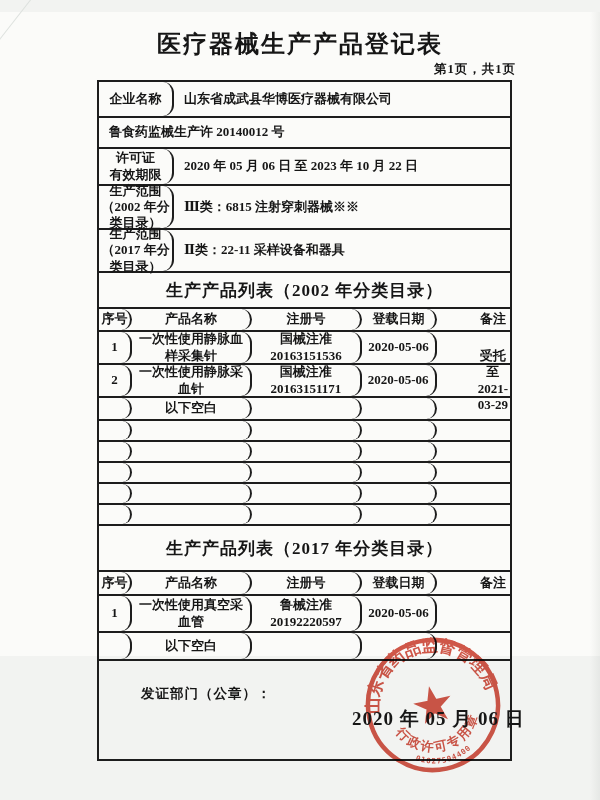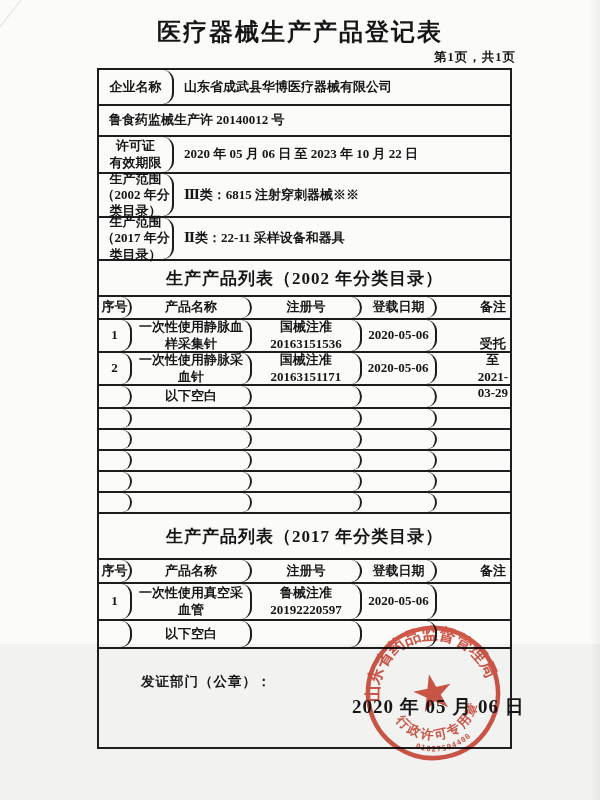--- a/index.html
+++ b/index.html
@@ -6,21 +6,21 @@
   body{
     width:600px;height:800px;
     background:#f2f3f1;
     font-family:"Liberation Serif","DejaVu Serif",serif;
     font-weight:bold;
     color:#161616;
     position:relative;
     overflow:hidden;
   }
   .page{
-    position:absolute;left:0;top:0;width:600px;height:644px;
+    position:absolute;left:0;top:12px;width:600px;height:644px;
     background:#fbfbf9;
   }
   
   .fold-mark{
     position:absolute;left:-14px;top:6px;width:60px;height:1px;
     background:#dde1de;transform:rotate(-52deg);
   }
   .edge-shadow{
     position:absolute;right:0;top:0;width:10px;height:800px;
     background:linear-gradient(to right,rgba(0,0,0,0),rgba(120,130,125,0.10));

